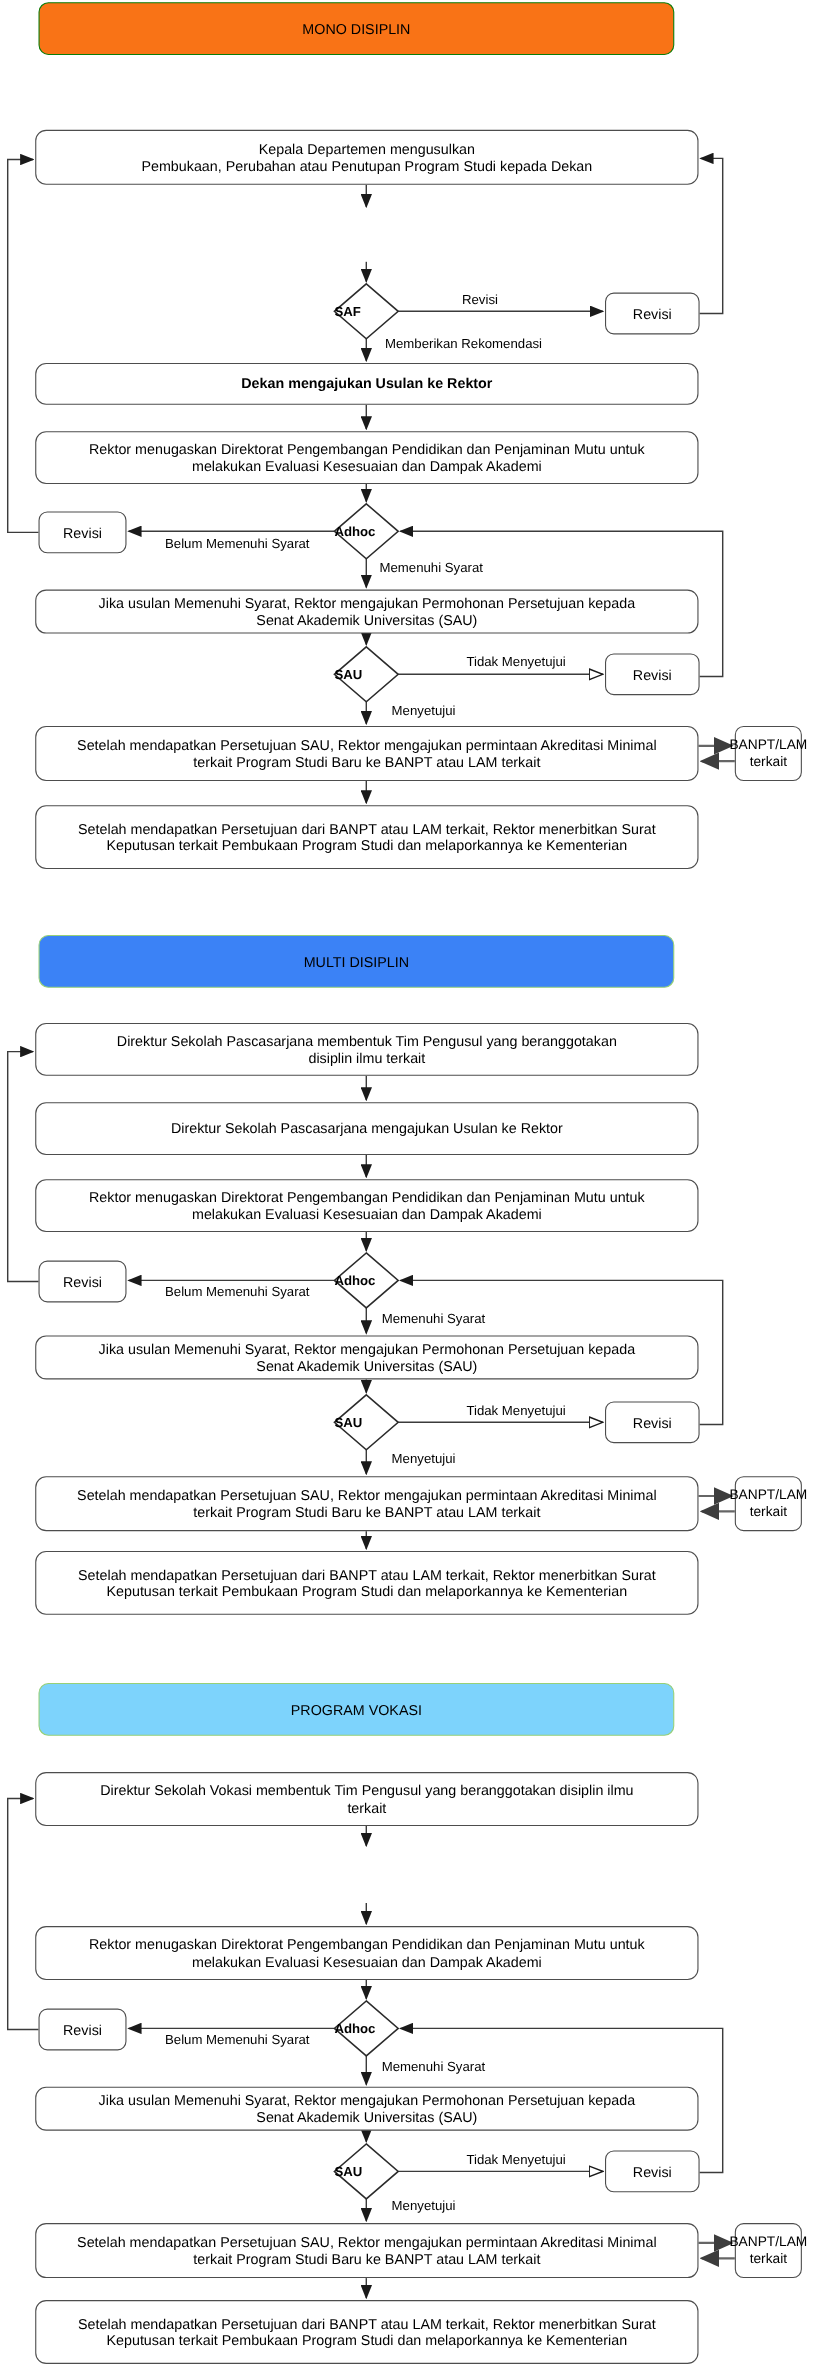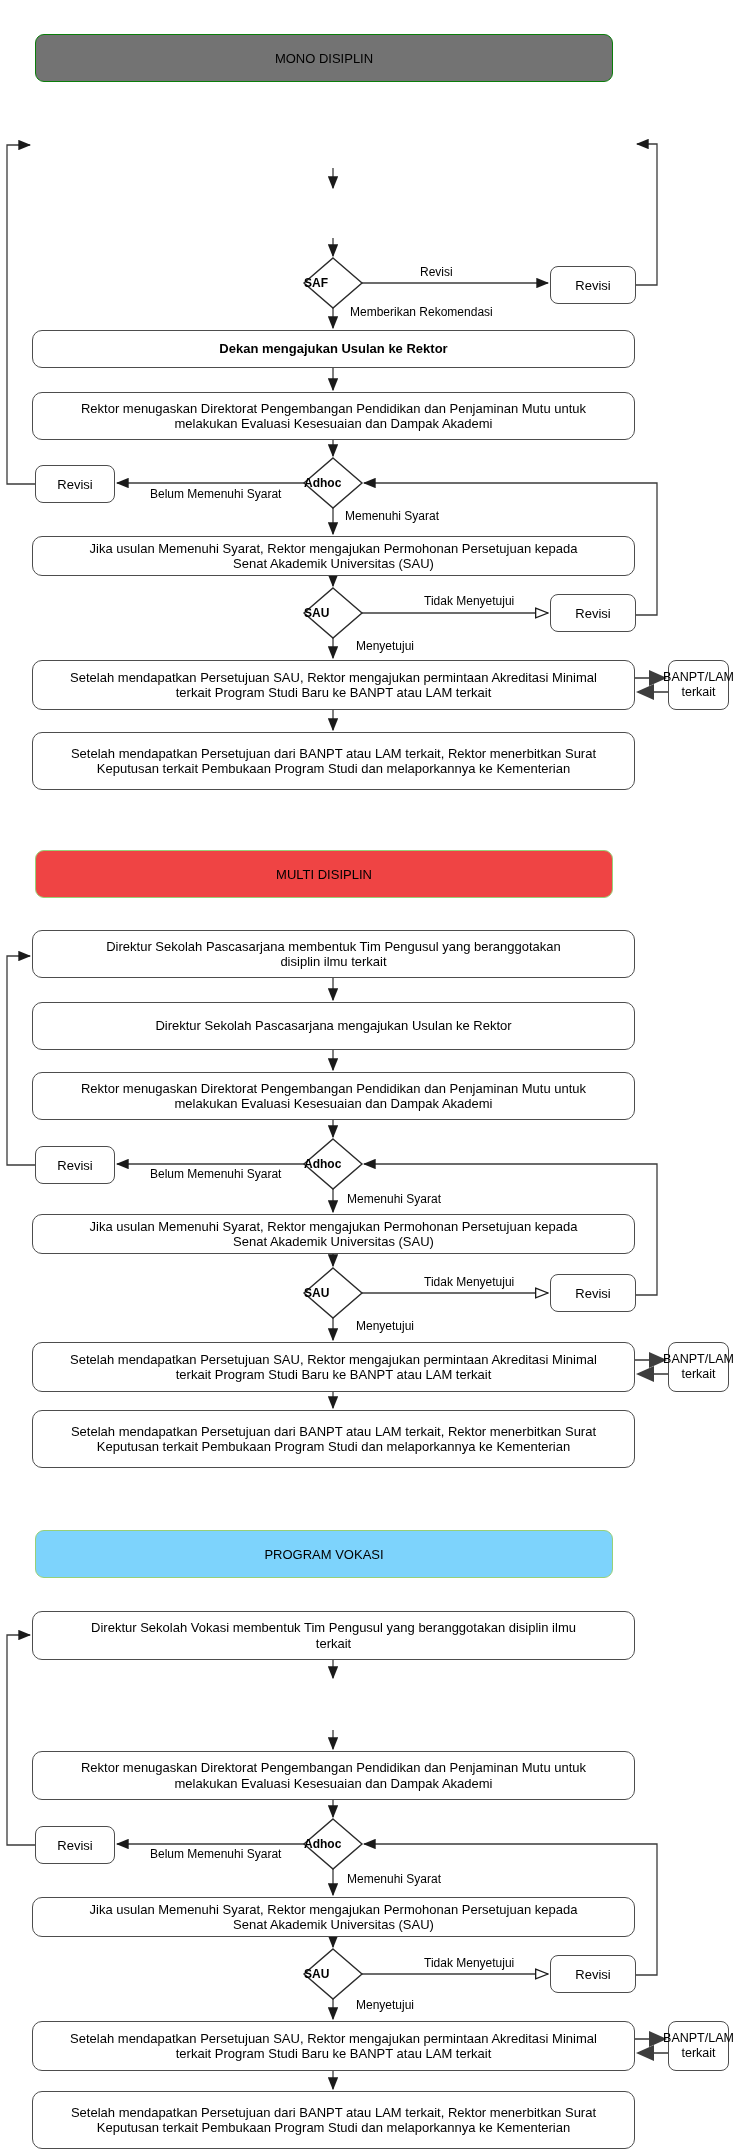--- a/index.html
+++ b/index.html
@@ -2,22 +2,22 @@
 <html><head>
 <meta charset="utf-8">
 <style>
   html,body{margin:0;padding:0;background:#fff;}
   .canvas{position:relative;width:754px;height:2151px;background:#ffffff;
           font-family:"Liberation Sans",sans-serif;color:#000;overflow:hidden;}
   svg.wires{position:absolute;left:0;top:0;width:754px;height:2151px;}
   .hdr{position:absolute;left:35px;width:578px;height:48px;border-radius:9px;
        display:flex;align-items:center;justify-content:center;
        font-size:13px;color:#000;border:1px solid #8fbf60;box-sizing:border-box;}
-  .hdr-mono{background:#737373;border-color:#0a7d0a;margin-top:32px;}
-  .hdr-multi{background:#ef4444;border-color:#97d077;}
+  .hdr-mono{background:#f97316;border-color:#0a7d0a;}
+  .hdr-multi{background:#3b82f6;border-color:#97d077;}
   .hdr-vokasi{background:#7dd3fc;border-color:#97d077;}
   .bx{position:absolute;left:32px;width:603px;background:#fff;
       border:1px solid #4d4d4d;border-radius:10px;box-sizing:border-box;
       display:flex;align-items:center;justify-content:center;text-align:center;
       font-size:13px;line-height:15.5px;white-space:pre-line;padding:2px 6px;}
   .sm{position:absolute;background:#fff;border:1px solid #4d4d4d;border-radius:8px;
       box-sizing:border-box;display:flex;align-items:center;justify-content:center;
       text-align:center;font-size:13px;}
   .revL{left:35px;width:80px;height:38px;}
   .revR{left:550px;width:86px;height:38px;}
@@ -108,20 +108,22 @@
       <polygon points="333,588 362,613 333,638 304,613"></polygon>
       <polygon points="333,1139 362,1164 333,1189 304,1164"></polygon>
       <polygon points="333,1268 362,1293 333,1318 304,1293"></polygon>
       <polygon points="333,1819 362,1844 333,1869 304,1844"></polygon>
       <polygon points="333,1949 362,1974 333,1999 304,1974"></polygon>
     </g>
   </svg>
 
   <div class="hdr hdr-mono" style="top:2px;">MONO DISIPLIN</div>
 
+  <div class="bx" style="top:118px;height:50px;">Kepala Departemen mengusulkan
+Pembukaan, Perubahan atau Penutupan Program Studi kepada Dekan</div>
   <div class="dlab" style="top:276px;">SAF</div>
   <div class="elab" style="left:420px;top:265px;">Revisi</div>
   <div class="sm revR" style="top:266px;">Revisi</div>
   <div class="elab" style="left:350px;top:305px;">Memberikan Rekomendasi</div>
   <div class="bx" style="top:330px;height:38px;font-weight:bold;">Dekan mengajukan Usulan ke Rektor</div>
   <div class="bx" style="top:392px;height:48px;">Rektor menugaskan Direktorat Pengembangan Pendidikan dan Penjaminan Mutu untuk
 melakukan Evaluasi Kesesuaian dan Dampak Akademi</div>
   <div class="dlab" style="top:476px;">Adhoc</div>
   <div class="sm revL" style="top:465px;">Revisi</div>
   <div class="elab" style="left:150px;top:487px;">Belum Memenuhi Syarat</div>

